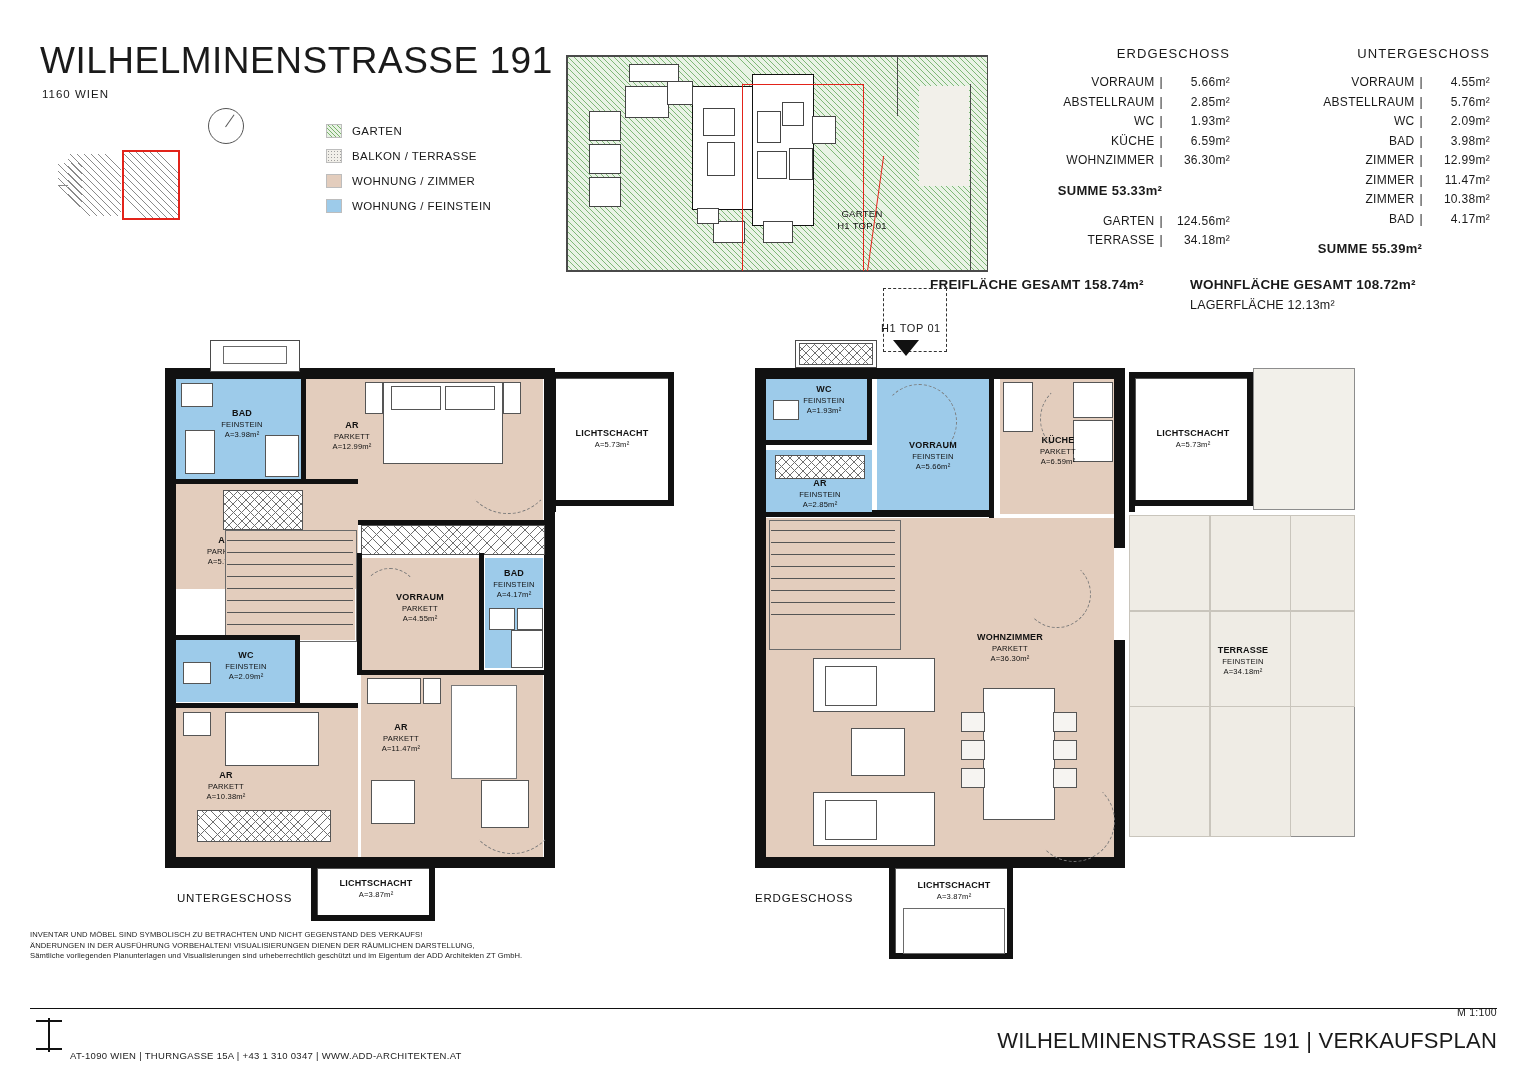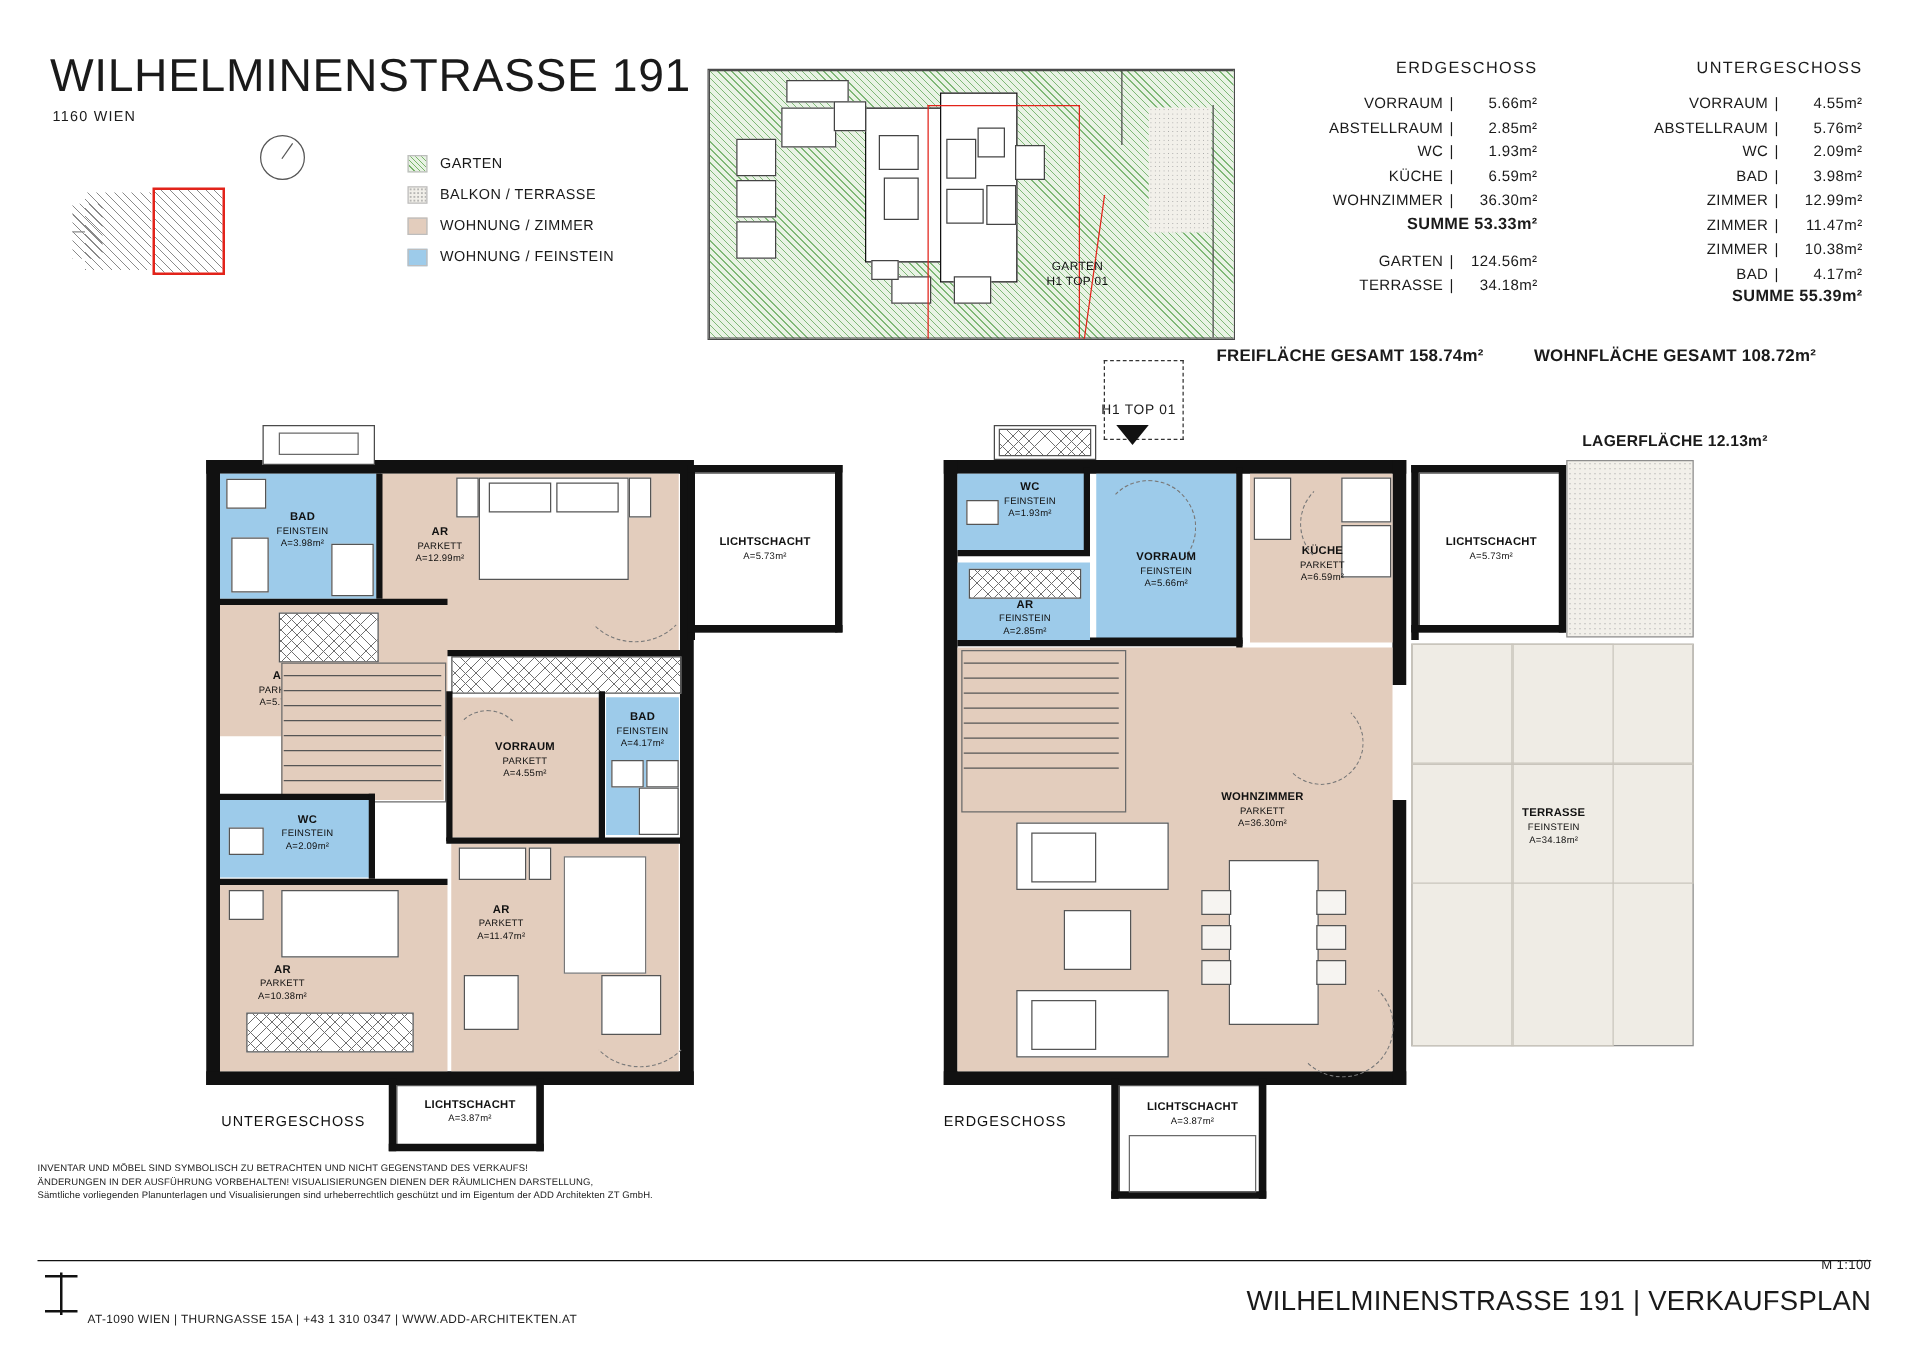--- a/index.html
+++ b/index.html
@@ -150,35 +150,36 @@
   .area-row {
     display: flex;
     justify-content: flex-end;
     line-height: 19.5px;
     white-space: nowrap;
   }
   .area-row .nm { text-align: right; }
   .area-row .sep { padding: 0 5px; }
   .area-row .vl { width: 62px; text-align: right; }
   .area-sum {
-    text-align: right;
+    text-align: center;
     font-weight: bold;
     font-size: 13px;
+    margin-top: 12px;
     letter-spacing: 0.3px;
   }
   .area-gap { height: 14px; }
   .area-total {
-    text-align: center;
+    text-align: left;
     font-weight: bold;
     font-size: 13.5px;
     letter-spacing: 0.2px;
   }
   #tot-frei { left: 930px; top: 277px; width: 300px; }
   #tot-wohn { left: 1190px; top: 277px; width: 300px; }
-  #tot-lager { left: 1190px; top: 298px; width: 300px; font-weight: bold; font-size: 12.5px; margin-top: 48px;}
+  #tot-lager { left: 1190px; top: 298px; width: 300px; font-weight: normal; font-size: 12.5px;}
 
   
   .fp { position: absolute; }
   .wall { position: absolute; background: #111111; }
   .room {
     position: absolute;
     box-sizing: border-box;
   }
   .r-park { background: #e3cdbd; }
   .r-fein { background: #9dcbea; }

